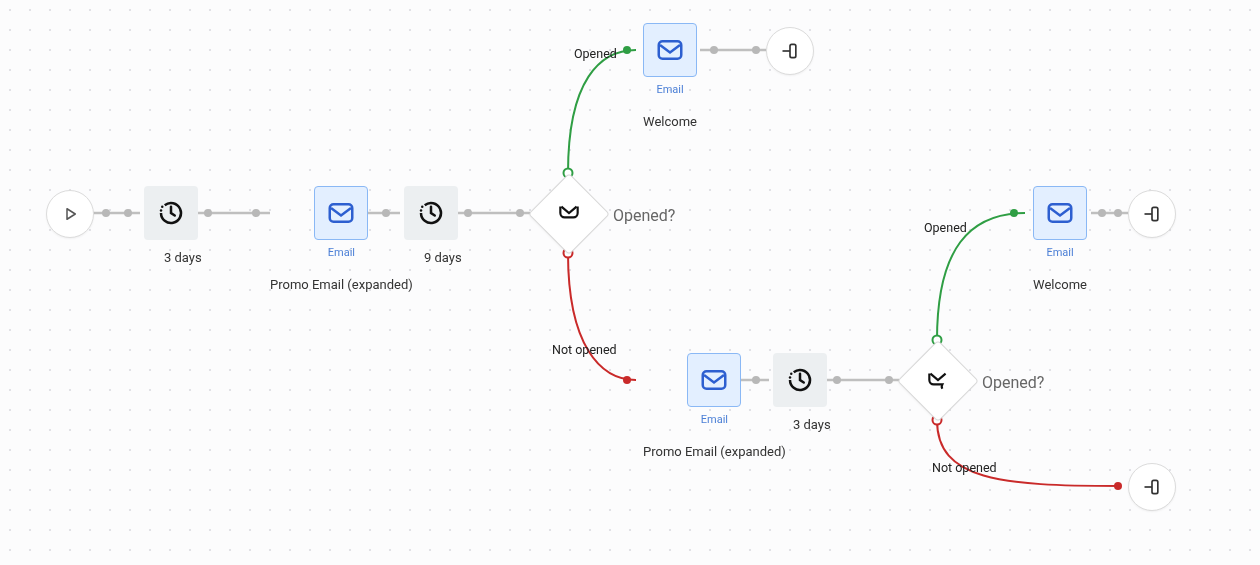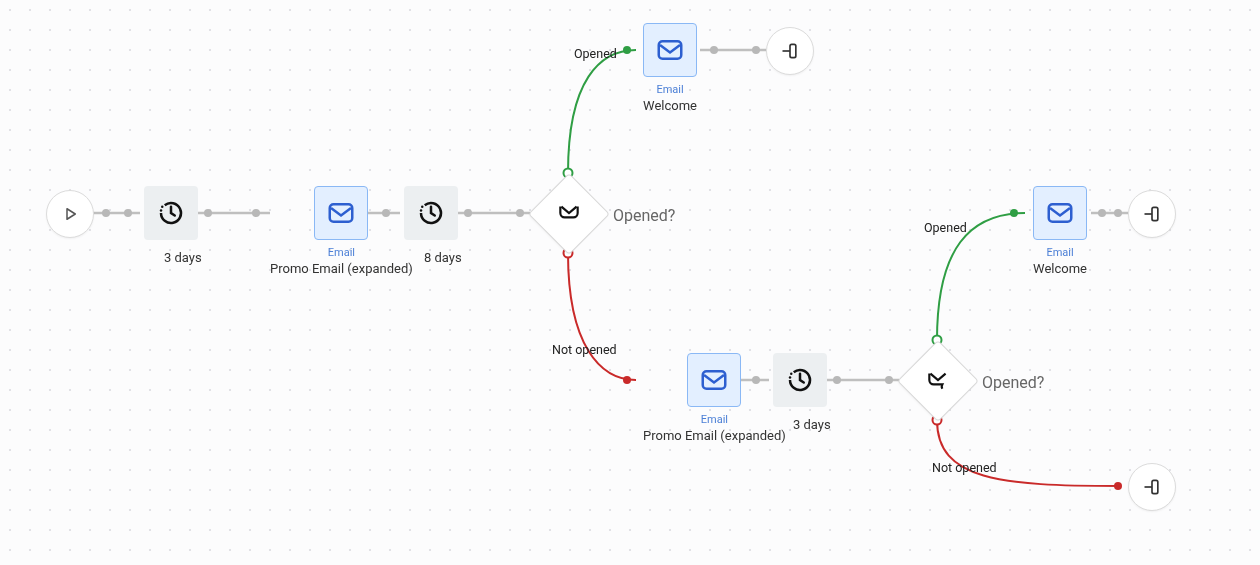--- a/index.html
+++ b/index.html
@@ -81,21 +81,21 @@
   .label-meta {
     margin-top: 6px;
     font-size: 11px;
     color: #4b7fd6;
     text-align: left;
   }
   .label-main {
     font-size: 13px;
     color: #333;
     text-align: right;
-    margin-top: 2px;
+    margin-top: 18px;
     white-space: nowrap;
   }
   .label-wait {
     margin-top: 10px;
     font-size: 13px;
     color: #333;
     margin-left: 24px;
   }
   .q-label {
     position: absolute;
@@ -212,21 +212,21 @@
 
 <div class="node" style="left:400px; top:186px;">
   <div class="tile tile-wait">
     <svg width="30" height="30" viewBox="0 0 24 24" fill="none">
       <path d="M12 7 v5 l3 2" stroke="#111" stroke-width="2" stroke-linecap="round"></path>
       <path d="M4 12a8 8 0 1 0 3-6.2" stroke="#111" stroke-width="2" fill="none"></path>
       <circle cx="5" cy="7" r="1" fill="#111"></circle>
       <circle cx="4" cy="10" r="1" fill="#111"></circle>
     </svg>
   </div>
-  <div class="label-wait">8 days</div>
+  <div class="label-wait">9 days</div>
 </div>
 
 <div class="node" style="left:540px; top:185px;">
   <div class="tile-decision">
     <div class="inner">
       <svg width="26" height="26" viewBox="0 0 24 24" fill="none">
         <path d="M4 7 v6 a4 4 0 0 0 4 4 h8 a4 4 0 0 0 4 -4 V7" stroke="#111" stroke-width="2"></path>
         <path d="M5 7 l7 6 l7 -6" stroke="#111" stroke-width="2" fill="none"></path>
       </svg>
     </div>

